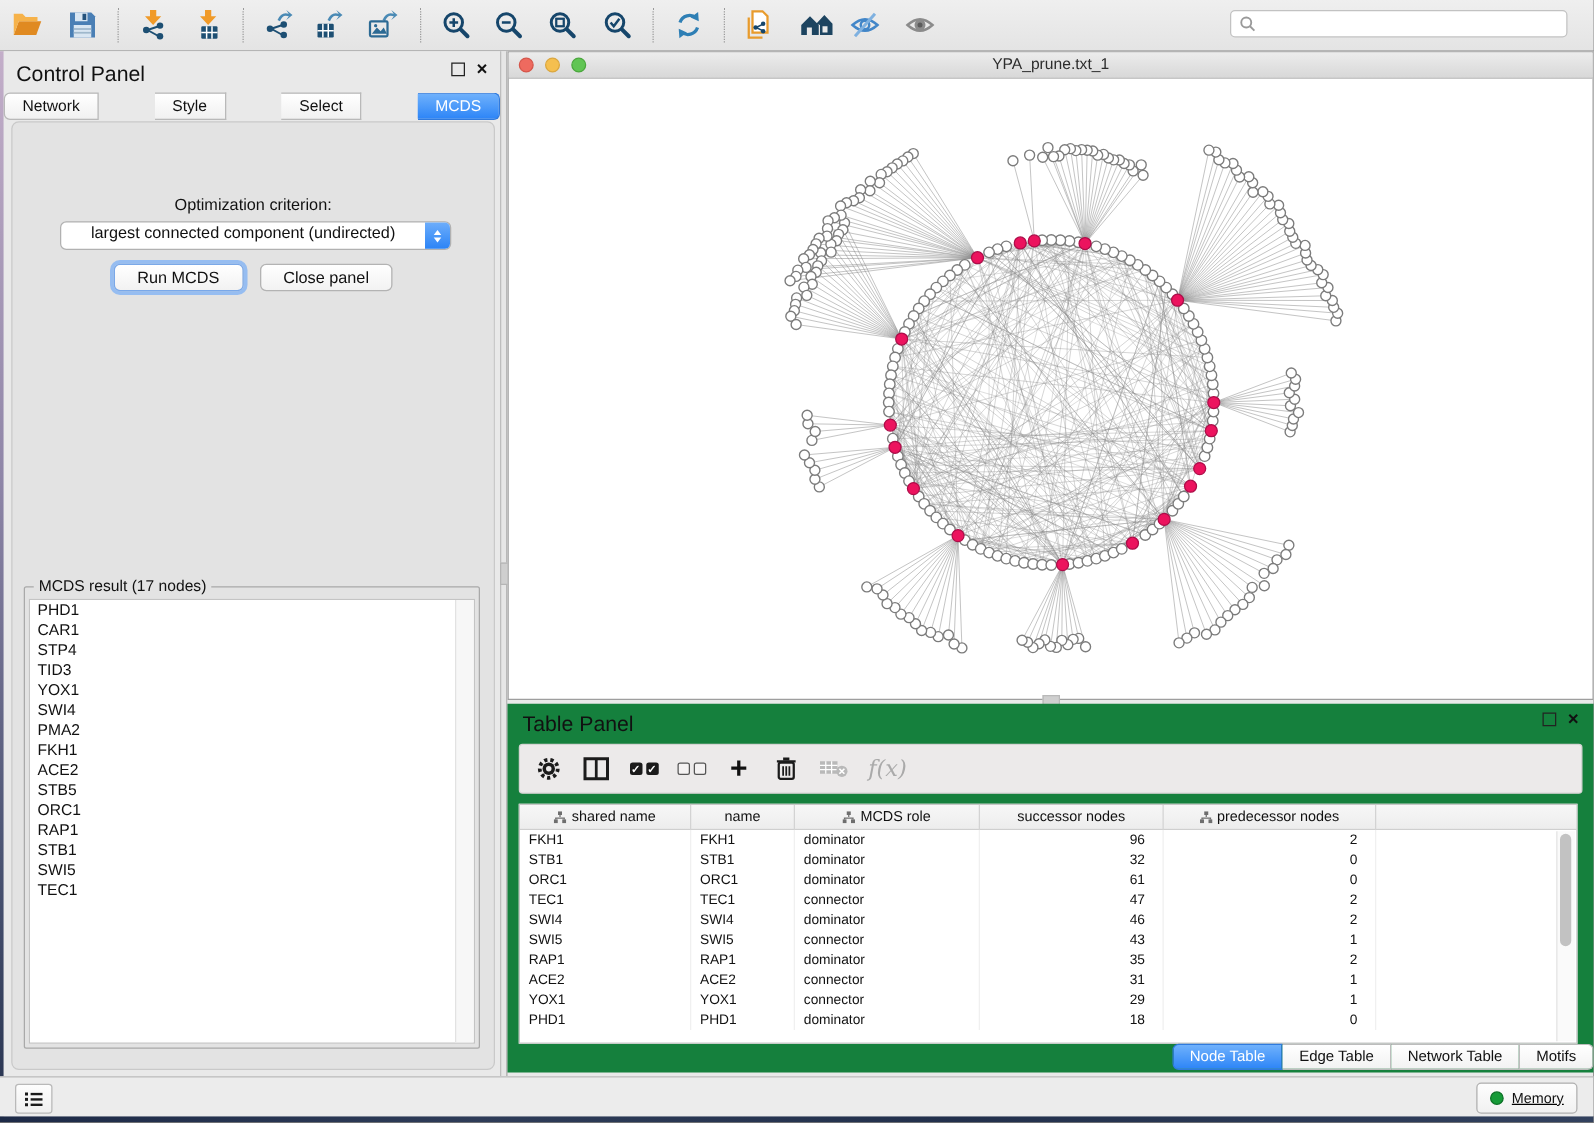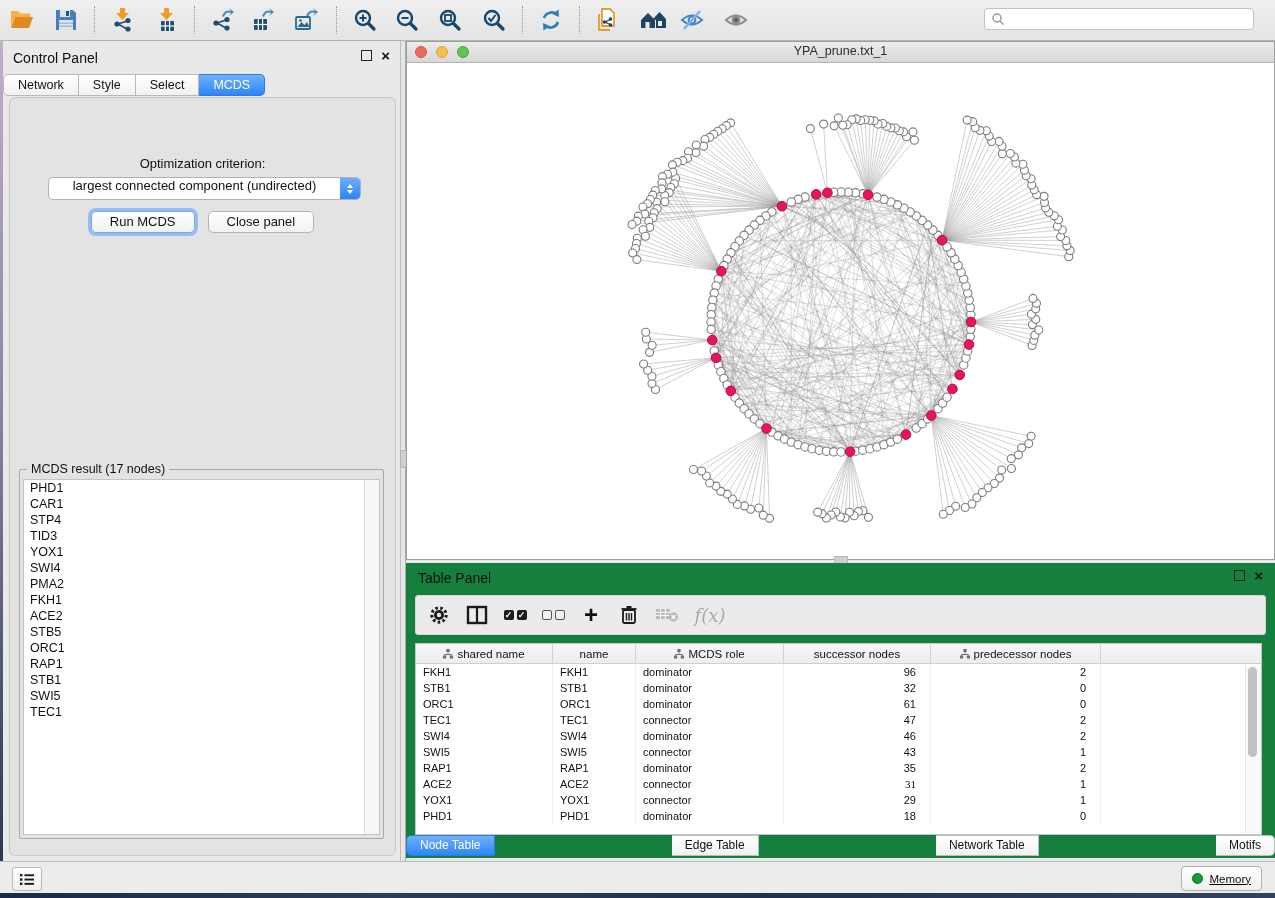--- a/index.html
+++ b/index.html
@@ -14,25 +14,25 @@
   .toolbar{position:absolute;left:0;top:0;width:1275px;height:41px;
      background:linear-gradient(#efefef,#e4e4e4);border-bottom:1px solid #b5b5b5;box-sizing:border-box;}
   .tbtn{position:absolute;top:4px;width:34px;height:32px;display:flex;align-items:center;justify-content:center;}
   .tsep{position:absolute;top:6px;height:28px;border-left:1px dotted #9a9a9a;}
   .searchbox{position:absolute;top:8px;right:21px;width:270px;height:22px;background:#fff;
      border:1px solid #c2c2c2;border-radius:4px;display:flex;align-items:center;padding-left:6px;box-sizing:border-box;}
   .searchbox input{border:none;outline:none;flex:1;font-size:12px;font-family:"Liberation Sans",sans-serif;background:transparent;}
   
   .cpanel{position:absolute;left:3px;top:41px;width:397px;height:820px;background:#e9e9e9;}
   .panel-head{position:relative;height:30px;}
-  .panel-title{position:absolute;left:10px;top:9px;font-size:14px;color:#111;text-align:right;}
+  .panel-title{position:absolute;left:10px;top:9px;font-size:17px;color:#111;text-align:right;}
   .winbtns{position:absolute;right:10px;top:9px;display:flex;gap:9px;align-items:center;}
   .float-ic{width:9px;height:9px;border:1.5px solid #222;display:inline-block;}
   .close-ic{font-size:15px;font-weight:bold;color:#111;line-height:11px;}
-  .segtabs{position:absolute;left:0;right:0;top:33px;display:flex;justify-content:flex-start;}
+  .segtabs{position:absolute;left:0;right:0;top:33px;display:flex;justify-content:space-between;}
   .seg{height:20px;line-height:20px;padding:0 14px;font-size:12.5px;background:linear-gradient(#ffffff,#f1f1f1);
        border:1px solid #b9b9b9;border-left:none;color:#111;}
   .seg:first-child{border-left:1px solid #b9b9b9;border-radius:5px 0 0 5px;}
   .seg:last-child{border-radius:0 5px 5px 0;}
   .seg.active{background:linear-gradient(#6fb1fc,#2d85f7);color:#fff;border-color:#2f7ade;}
   .cp-content{position:absolute;left:6px;top:56px;width:385px;height:757px;background:#e3e3e3;
        border:1px solid #c9c9c9;border-radius:6px;}
   .opt-label{position:absolute;left:0;right:0;top:58px;text-align:center;font-size:13px;color:#111;}
   .combo{position:absolute;left:38px;top:79px;width:313px;height:23px;background:#fff;border:1px solid #b1b1b1;
        border-radius:5px;display:flex;align-items:flex-start;box-sizing:border-box;}
@@ -80,21 +80,21 @@
   .ntable{position:absolute;left:9px;top:80px;width:847px;height:192px;background:#fff;border:1px solid #c6c6c6;box-sizing:border-box;}
   .thead{display:flex;height:20px;background:linear-gradient(#f7f7f7,#ededed);border-bottom:1px solid #cfcfcf;box-sizing:border-box;}
   .th{display:flex;align-items:center;justify-content:center;gap:4px;font-size:11.5px;color:#111;
       border-right:1px solid #d3d3d3;box-sizing:border-box;height:20px;}
   .trow{display:flex;height:16px;}
   .td{font-size:11px;color:#111;line-height:16px;box-sizing:border-box;border-right:1px solid #f0f0f0;overflow:hidden;}
   .td.left{padding-left:7px;text-align:left;}
   .td.num{padding-right:14px;text-align:right;}
   .tbl-scroll{position:absolute;top:21px;bottom:1px;right:1px;width:14px;background:#fafafa;border-left:1px solid #e4e4e4;}
   .tbl-thumb{position:absolute;top:2px;left:2px;width:9px;height:90px;background:#c2c2c2;border-radius:5px;}
-  .btabs{position:absolute;left:0;right:0;top:272px;display:flex;justify-content:space-between;}
+  .btabs{position:absolute;left:0;right:0;top:272px;display:flex;justify-content:flex-end;}
   .btab{height:19px;line-height:19px;padding:0 13px;font-size:12px;background:linear-gradient(#ffffff,#f2f2f2);
       border:1px solid #bcbcbc;border-left:none;color:#111;}
   .btab:first-child{border-left:1px solid #bcbcbc;border-radius:5px 0 0 5px;}
   .btab:last-child{border-radius:0 5px 5px 0;}
   .btab.active{background:linear-gradient(#6fb1fc,#2d85f7);color:#fff;border-color:#2f7ade;}
   
   .statusbar{position:absolute;left:0;top:861px;width:1275px;height:32px;background:#ececec;border-top:1px solid #bbb;box-sizing:border-box;}
   .listbtn{position:absolute;left:12px;top:5px;width:28px;height:22px;background:linear-gradient(#fdfdfd,#f0f0f0);
       border:1px solid #b9b9b9;border-radius:3px;display:flex;align-items:center;justify-content:center;}
   .membtn{position:absolute;right:13px;top:4px;height:23px;background:linear-gradient(#fdfdfd,#f1f1f1);
@@ -1305,21 +1305,21 @@
             <div class="td left" style="width: 137px;">RAP1</div>
             <div class="td left" style="width: 83px;">RAP1</div>
             <div class="td left" style="width: 148px;">dominator</div>
             <div class="td num" style="width: 147px;">35</div>
             <div class="td num" style="width: 170px;">2</div>
           </div>
           <div class="trow">
             <div class="td left" style="width: 137px;">ACE2</div>
             <div class="td left" style="width: 83px;">ACE2</div>
             <div class="td left" style="width: 148px;">connector</div>
-            <div class="td num" style="width: 147px; font-family: Liberation Serif, serif;">31</div>
+            <div class="td num" style="width: 147px;">31</div>
             <div class="td num" style="width: 170px;">1</div>
           </div>
           <div class="trow">
             <div class="td left" style="width: 137px;">YOX1</div>
             <div class="td left" style="width: 83px;">YOX1</div>
             <div class="td left" style="width: 148px;">connector</div>
             <div class="td num" style="width: 147px;">29</div>
             <div class="td num" style="width: 170px;">1</div>
           </div>
           <div class="trow">

